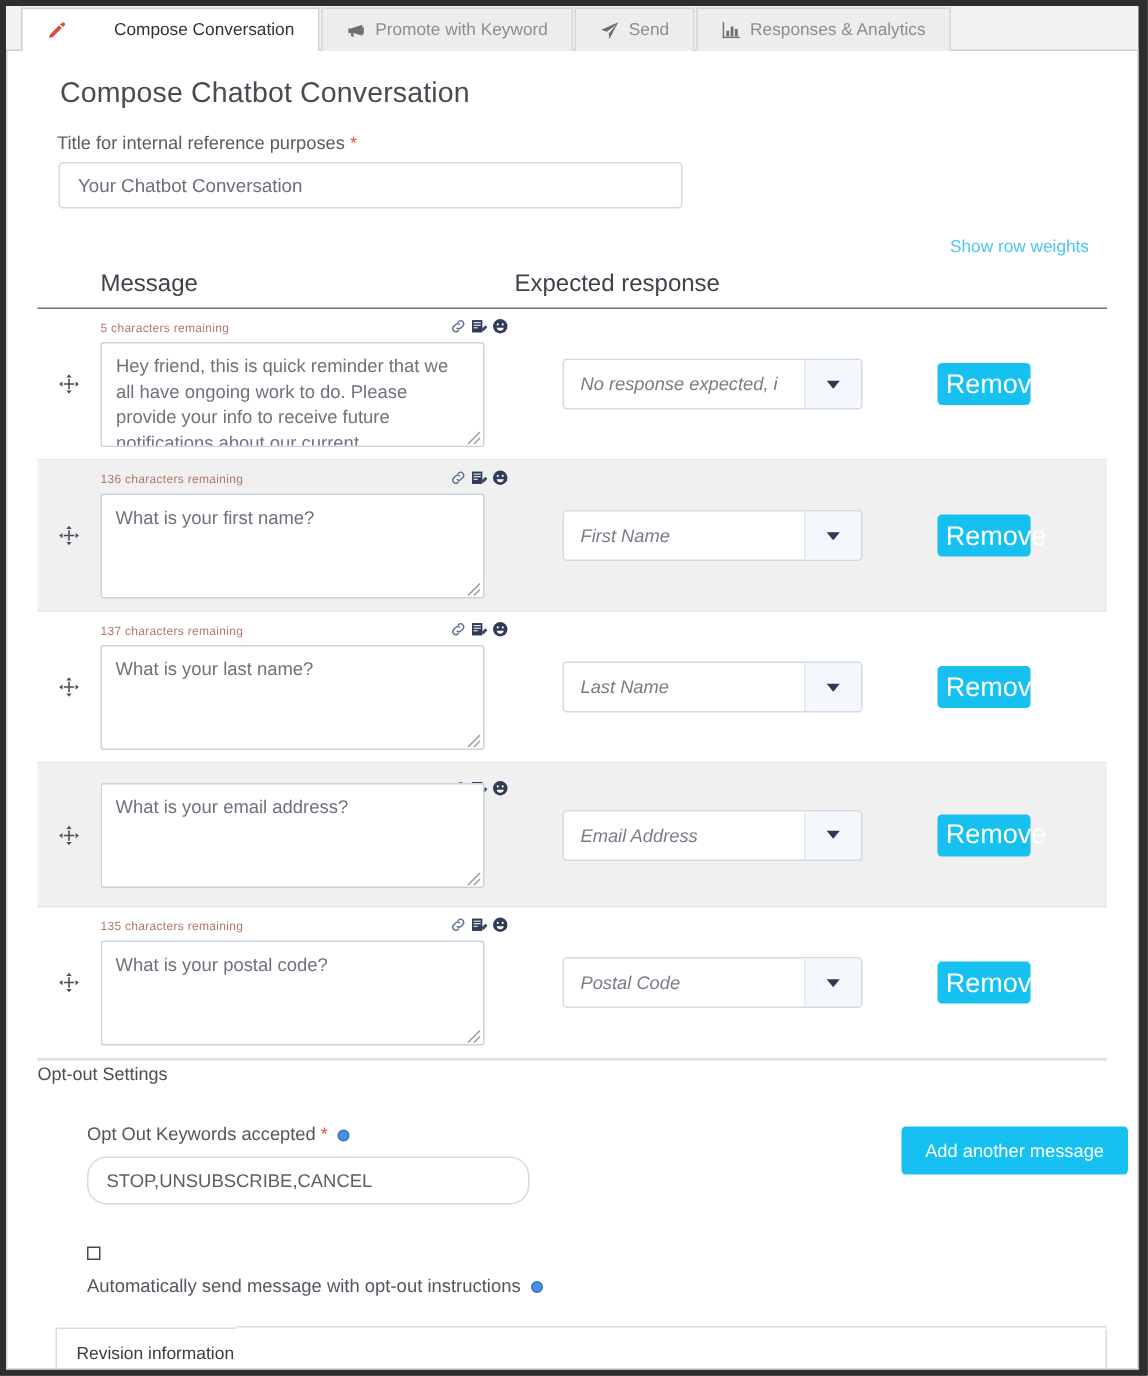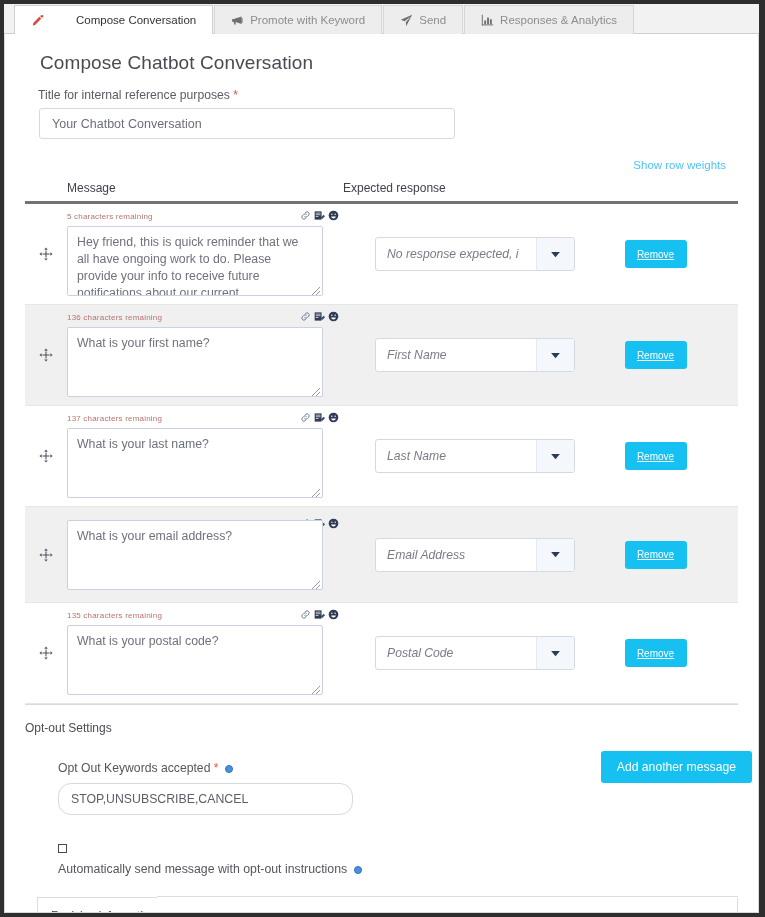--- a/index.html
+++ b/index.html
@@ -94,22 +94,22 @@
   .rowweights {
     text-align: right;
     padding-right: 12px;
     font-size: 11.5px;
     color: #4ec3f7;
     cursor: pointer;
   }
   .thead {
     display: flex;
     padding: 10px 0 6px 0;
-    border-bottom: 3px solid #737373;
-    font-size: 12px;
+    border-bottom: 1px solid #737373;
+    font-size: 16px;
     color: #41414c;
   }
   .th-msg { width: 318px; padding-left: 42px; }
   .th-resp { flex: 1; }
   .mrow {
     display: flex;
     align-items: center;
     position: relative;
     border-bottom: 1px solid #e6e6e6;
     min-height: 96px;
@@ -185,31 +185,30 @@
     width: 38px; height: 100%;
     background: #f4f8fd;
     border-left: 1px solid #e3e9f2;
     display: flex; align-items: center; justify-content: center;
   }
   .btn-remove {
     background: #16c0f0;
     color: #fff;
     border: none;
     border-radius: 3px;
-    font-size: 10px;
+    font-size: 18px;
     width: 62px; height: 28px;
     cursor: pointer;
     font-family: "Liberation Sans", sans-serif;
-    text-decoration: underline;
   }
   
   .optout-bar {
     border-top: 1px solid #dadada;
     margin: 0 20px;
-    padding-top: 16px;
+    padding-top: 2px;
     font-size: 12px;
     color: #4c4c57;
   }
   .btn-add {
     background: #16c0f0;
     color: #fff;
     border: none;
     border-radius: 3px;
     font-size: 12.2px;
     padding: 9px 16px;

